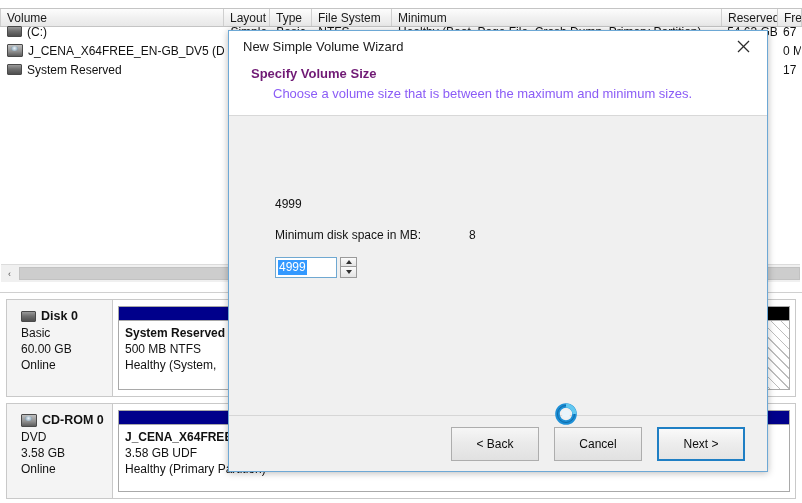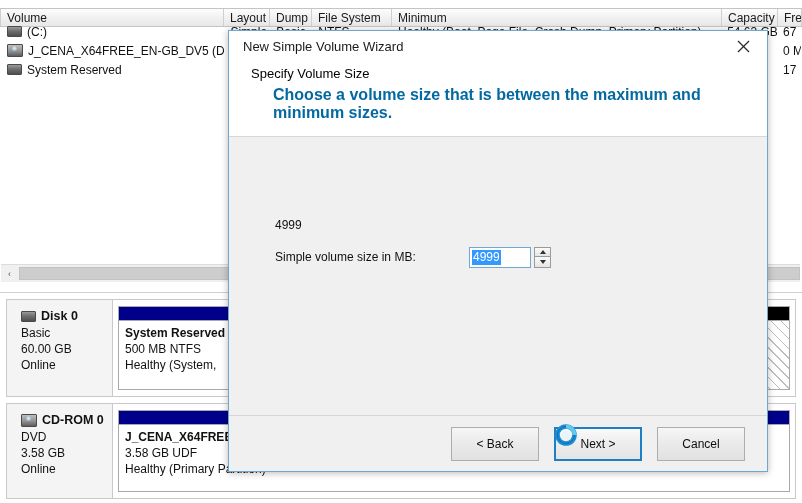--- a/index.html
+++ b/index.html
@@ -253,28 +253,27 @@
   .dlg-head {
     flex: none;
     background: #ffffff;
     border-bottom: 1px solid #d8d8d8;
     padding: 5px 20px 14px 22px;
     box-sizing: border-box;
   }
   .dlg-head h1 {
     margin: 0 0 5px 0;
     font-size: 13px;
-    font-weight: normal;
-    color: #000000;
+    font-weight: bold;
+    color: #701a75;
   }
   .dlg-head p {
     margin: 0 0 0 22px;
-    font-size: 16px;
-    color: #0369a1;
-    font-weight: bold;
+    font-size: 13px;
+    color: #8b5cf6;
   }
 
   .dlg-body {
     flex: 1 1 auto;
     position: relative;
     background: #f0f0f0;
     padding: 72px 0 0 0;
     box-sizing: border-box;
   }
   .field-row {
@@ -391,30 +390,30 @@
   <div class="vol-pane">
 
     <div class="vol-header">
       <div class="vh-cell" style="width:224px">
           <span>Volume</span>
         </div>
       <div class="vh-cell" style="width:46px">
           <span>Layout</span>
         </div>
       <div class="vh-cell" style="width:42px">
-          <span>Dump</span>
+          <span>Type</span>
         </div>
       <div class="vh-cell" style="width:80px">
           <span>File System</span>
         </div>
       <div class="vh-cell" style="width:330px">
           <span>Minimum</span>
         </div>
       <div class="vh-cell" style="width:56px">
-          <span>Capacity</span>
+          <span>Reserved</span>
         </div>
       <div class="vh-cell" style="width:24px">
           <span>Fre</span>
         </div>
     </div>
 
     <div class="vol-rows">
 
       <div class="vol-row">
         <div class="vr-cell" style="width:224px">
@@ -537,23 +536,26 @@
       <h1>Specify Volume Size</h1>
       <p>Choose a volume size that is between the maximum and minimum sizes.</p>
     </div>
 
     <div class="dlg-body">
 
       <div class="field-row">
         <div class="field-value">4999</div>
       </div>
 
+      <div class="field-row">
+        <div class="field-label">Minimum disk space in MB:</div>
+        <div class="field-value">8</div>
+      </div>
 
       <div class="field-row" style="height:34px">
-        <div class="field-label">Simple volume size in MB:</div>
         <div class="spinner">
           <div class="spin-input">
             <span class="spin-text">4999</span>
           </div>
           <div class="spin-btns">
             <div class="spin-btn">
               <span class="arrow-up"></span>
             </div>
             <div class="spin-btn">
               <span class="arrow-down"></span>
@@ -568,19 +570,19 @@
           <circle cx="11" cy="11" r="8.5" fill="none" stroke="#0e6aa8" stroke-width="1"></circle>
           <circle cx="11" cy="11" r="4.2" fill="#e9f4fb"></circle>
           <path d="M11 2.5 A8.5 8.5 0 0 1 19.5 11" fill="none" stroke="#63c8f0" stroke-width="4"></path>
         </svg>
       </div>
 
     </div>
 
     <div class="dlg-footer">
       <div class="btn">&lt; Back</div>
+      <div class="btn">Cancel</div>
       <div class="btn default">Next &gt;</div>
-      <div class="btn">Cancel</div>
     </div>
 
   </div>
 
 </div>
 
 </body></html>

